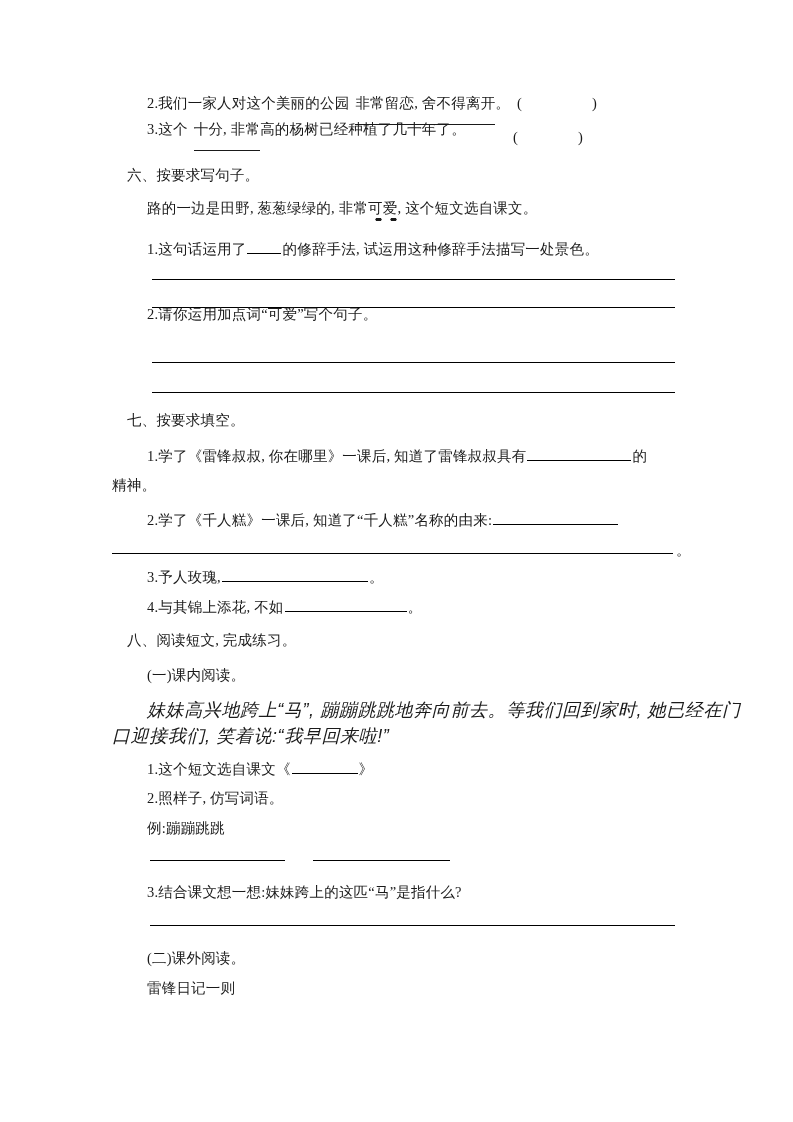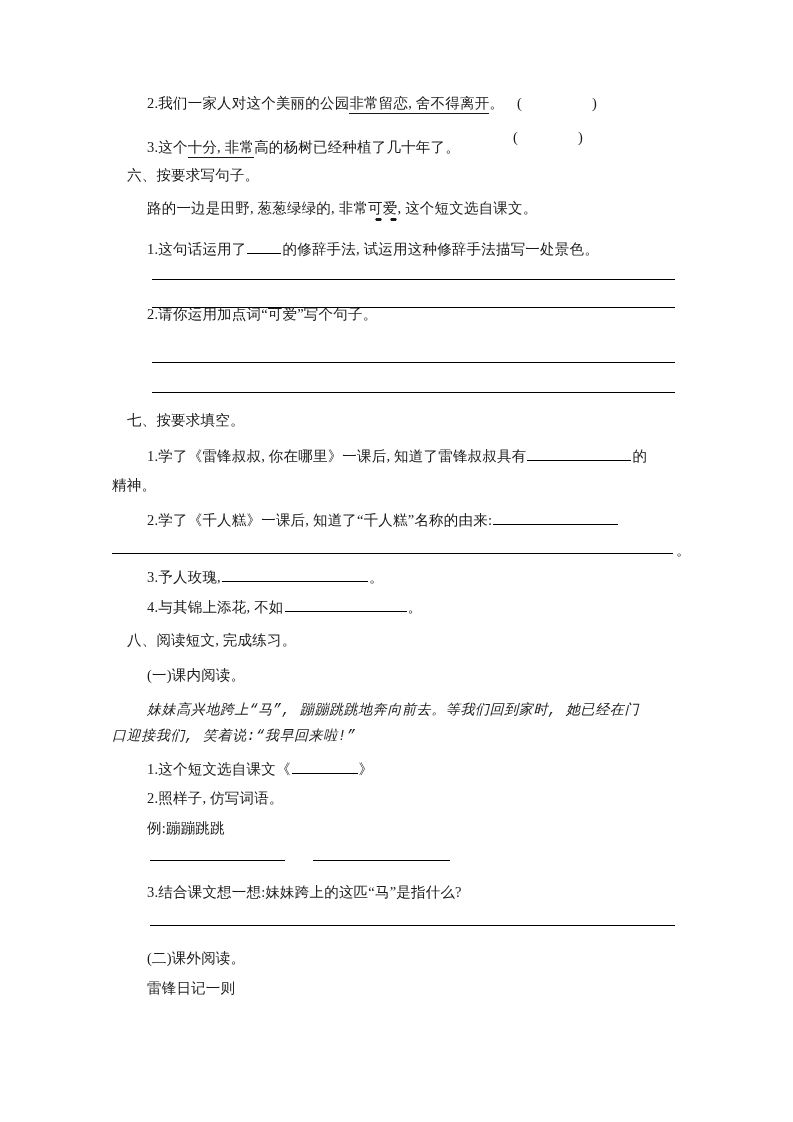--- a/index.html
+++ b/index.html
@@ -34,36 +34,37 @@
     left: 127px;
   }
   .indent1 {           
     left: 147px;
   }
   .indent0 {           
     left: 112px;
   }
   
   .kai {
-    font-family: Liberation Mono, monospace;
+    font-family: Liberation Sans, sans-serif;
     font-style: italic;
-    font-size: 14px;
+    font-size: 18px;
     letter-spacing: 0.6px;
   }
   
   .blank {
     display: inline-block;
     border-bottom: 1.3px solid #000;
     vertical-align: baseline;
     height: 15px;
     margin: 0 1px;
   }
   .u {                 
     border-bottom: 1.2px solid #1a1a1a;
-    padding-bottom: 2px;
+    padding-bottom: 13px;
+    margin-left: 6px;
   }
   
   .dotted {
     position: relative;
   }
   .dotted::after {
     content: "";
     position: absolute;
     left: 0; right: 0;
     bottom: -5px;
@@ -89,21 +90,21 @@
 <body>
 
 <div class="page">
 
   <div class="row indent1" style="top:93px;">
     <span>2.</span><span>我们一家人对这个美丽的公园</span><span class="u">非常留恋, 舍不得离开</span><span>。</span>
   </div>
   <div class="paren" style="left:517px; top:93px;">(</div>
   <div class="paren" style="left:592px; top:93px;">)</div>
 
-  <div class="row indent1" style="top:137px;text-align:right;">
+  <div class="row indent1" style="top:119px;text-align:right;">
     <span>3.</span><span>这个</span><span class="u">十分, 非常</span><span>高的杨树已经种植了几十年了。</span>
   </div>
   <div class="paren" style="left:513px; top:127px;">(</div>
   <div class="paren" style="left:578px; top:127px;">)</div>
 
   <div class="row sec-head" style="top:165px;">六、按要求写句子。</div>
 
   <div class="row indent1" style="top:198px;">
     <span>路的一边是田野, 葱葱绿绿的, 非常</span><span class="dotted">可爱</span><span>, 这个短文选自课文。</span>
   </div>

